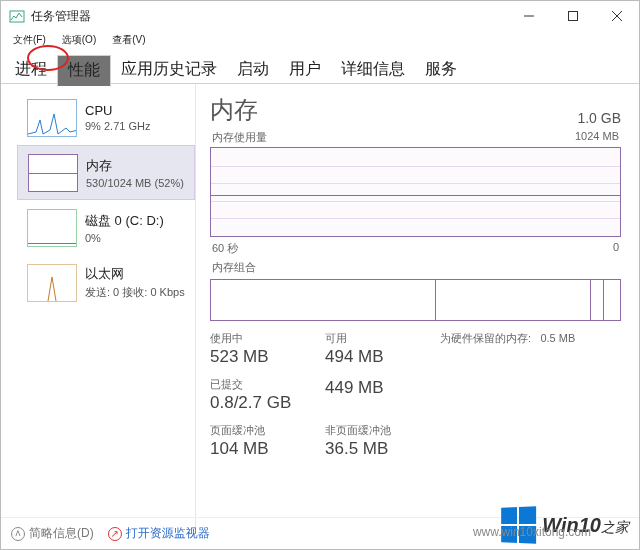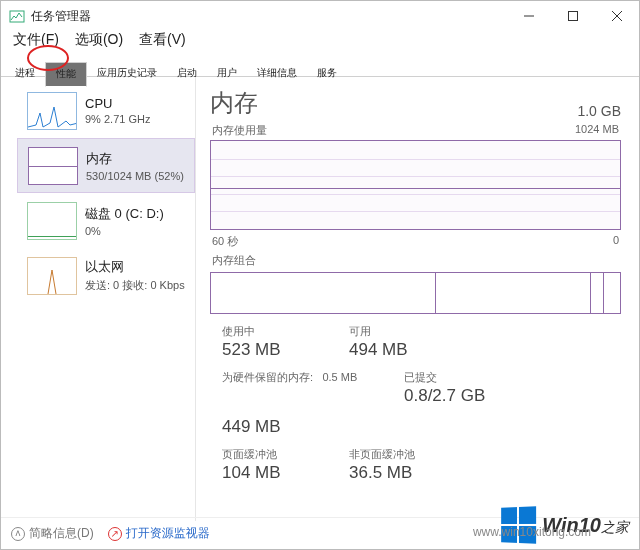--- a/index.html
+++ b/index.html
@@ -3,25 +3,25 @@
 <meta charset="utf-8">
 <style>
   * { box-sizing: border-box; margin: 0; padding: 0; }
   body { font-family: "Microsoft YaHei", "Segoe UI", sans-serif; font-size: 12px; background: #fff; color: #222; width: 640px; height: 550px; position: relative; overflow: hidden; border: 1px solid #bbb;}
   
   .titlebar { height: 30px; display: flex; align-items: center; padding: 0 0 0 8px; background: #fff; }
   .titlebar .icon { width: 16px; height: 16px; margin-right: 6px; }
   .titlebar .title { flex: 1; font-size: 12px; }
   .winbtn { width: 44px; height: 30px; display: flex; align-items: center; justify-content: center; }
   
-  .menubar { height: 20px; display: flex; align-items: flex-end; padding: 0 4px; font-size: 14px; }
+  .menubar { height: 20px; display: flex; align-items: flex-start; padding: 0 4px; font-size: 10px; }
   .menubar .m { padding: 2px 8px; }
   
   .tabs { display: flex; border-bottom: 1px solid #d0d0d0; padding-left: 4px; position: relative; }
-  .tab { padding: 4px 10px 5px 10px; font-size: 10px; position: relative; top: 11px; }
+  .tab { padding: 4px 10px 5px 10px; font-size: 16px; position: relative; top: 4px; }
   .tab.active { border: 1px solid #d0d0d0; border-bottom: 1px solid #fff; background: #737373; }
   .red-circle { position: absolute; left: 26px; top: -6px; width: 42px; height: 26px; border: 2px solid #d22; border-radius: 50%; pointer-events: none; }
   
   .body { display: flex; height: 444px; }
   
   .sidebar { width: 195px; border-right: 1px solid #e6e6e6; padding: 6px 0 0 16px; }
   .side-item { display: flex; align-items: center; padding: 8px 10px; gap: 8px; height: 55px; }
   .side-item.selected { background: #e6e6f0; border: 1px solid #d6c8e6; }
   .thumb { width: 50px; height: 38px; border: 1px solid #ccc; position: relative; overflow: hidden; background: #fff; }
   .side-text .name { font-size: 13px; }
@@ -31,21 +31,21 @@
   .h1row { display: flex; justify-content: space-between; align-items: flex-end; margin-bottom: 4px; }
   .h1 { font-size: 24px; font-weight: 400; color: #555; }
   .cap { font-size: 14px; color: #555; }
   .gl { font-size: 11px; color: #666; display: flex; justify-content: space-between; margin: 4px 2px 2px 2px; }
   .graph { border: 1px solid #8f6aa8; height: 90px; background: #fcfafd; position: relative; }
   .hline { position: absolute; left: 0; right: 0; border-top: 1px solid #e6d9ef; }
   .graph .line { position: absolute; top: 53%; left: 0; right: 0; border-top: 1px solid #8f6aa8; }
   .comp { border: 1px solid #8f6aa8; height: 42px; margin-top: 4px; display: flex; }
   .slot { border-right: 1px solid #8f6aa8; height: 100%; }
   .statgrid { display: flex; flex-wrap: wrap; margin-top: 10px; }
-  .stat { width: 115px; margin-bottom: 10px; margin-left: 12px; }
+  .stat { width: 115px; margin-bottom: 10px; }
   .stat.wide { width: 170px; }
   .stat .lbl { font-size: 11px; color: #666; }
   .stat .val { font-size: 17px; color: #444; margin-top: 1px; }
   
   .footer { position: absolute; bottom: 0; left: 0; right: 0; height: 32px; display: flex; align-items: center; padding: 0 10px; gap: 14px; font-size: 12px; border-top: 1px solid #eee;}
   .footer .lnk { color: #777; display: flex; align-items: center; gap: 4px; }
   .footer .lnk.a { color: #2a6aca; }
   .circ { width: 14px; height: 14px; border: 1px solid #888; border-radius: 50%; display: flex; align-items: center; justify-content: center; font-size: 10px; }
   
   .wm { position: absolute; right: 10px; bottom: 6px; display: flex; align-items: center; gap: 6px; font-size: 20px; font-style: italic; color: #333; }

